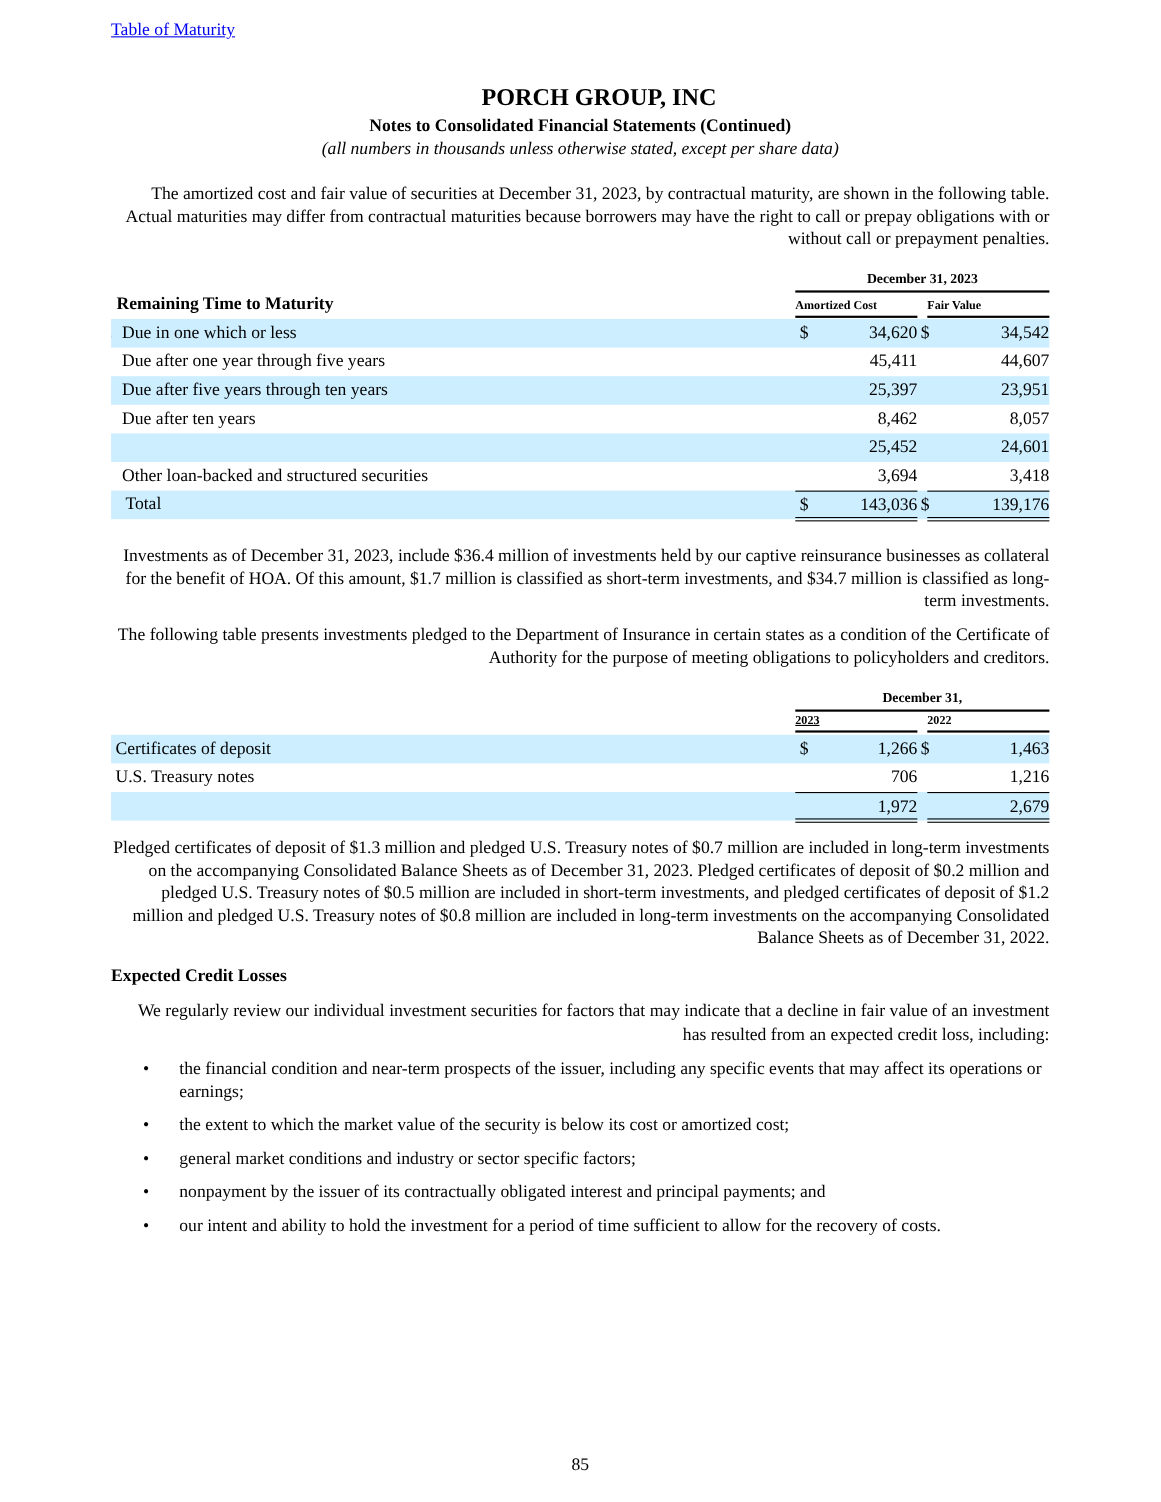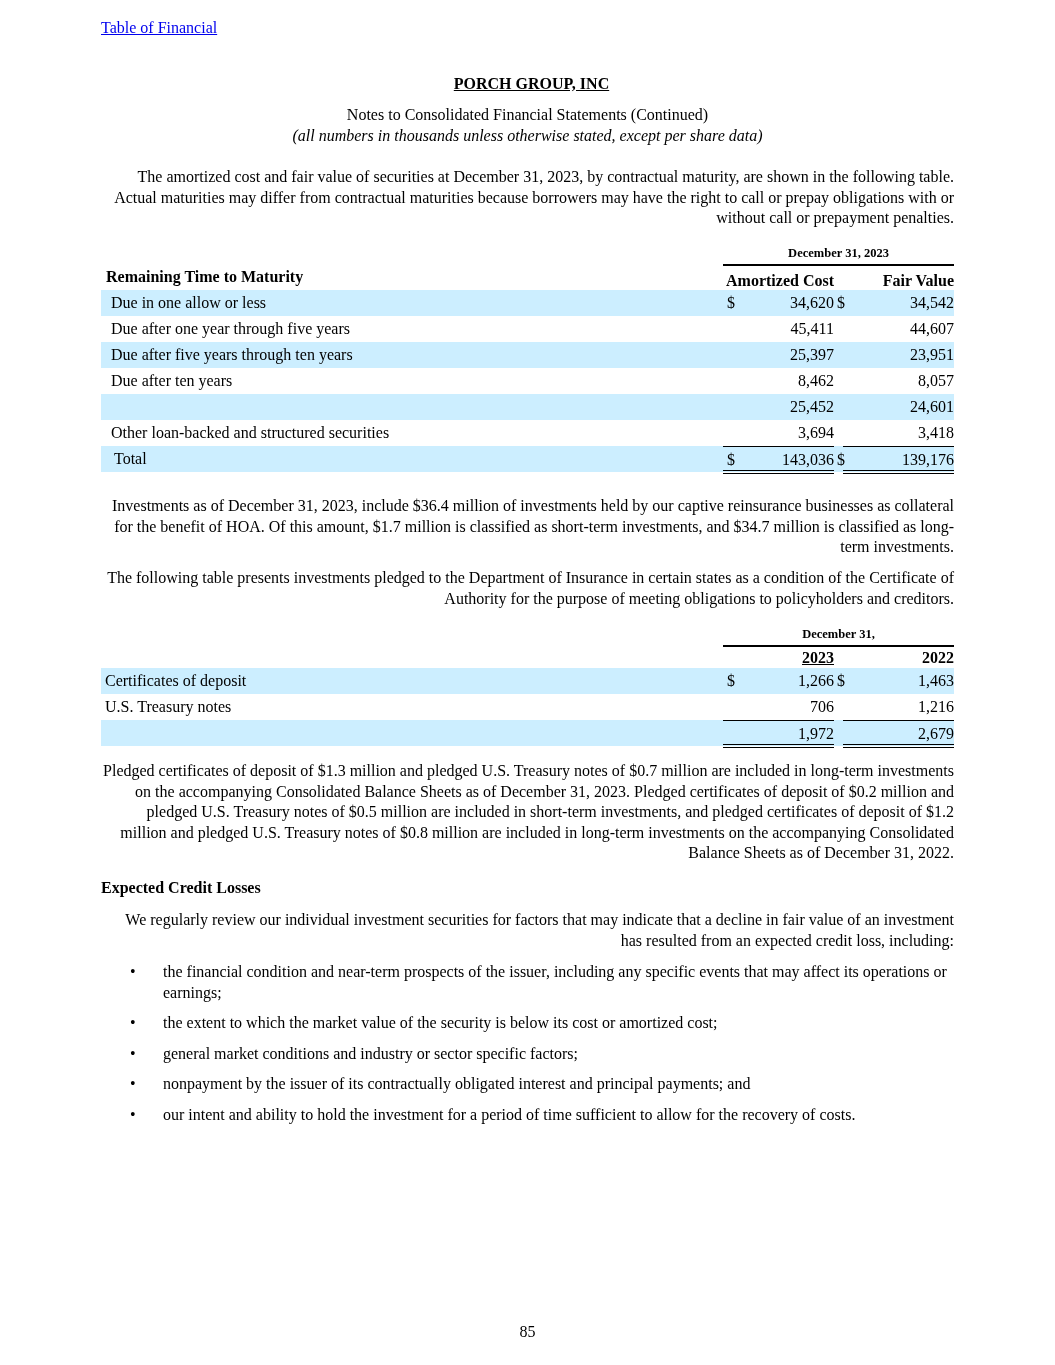--- a/index.html
+++ b/index.html
@@ -3,29 +3,29 @@
 <meta charset="utf-8">
 <style>
   html, body { margin: 0; padding: 0; background: #ffffff; }
   body {
     width: 1055px; height: 1365px; position: relative; overflow: hidden;
     font-family: "Liberation Serif", "DejaVu Serif", serif;
     color: #000; font-size: 16px;
   }
   .page { position: absolute; left: 101px; top: 0; width: 853px; }
   .toc { position: absolute; top: 19px; left: 0; color: #0000ee; text-decoration: underline; font-size: 16px; cursor: pointer; }
-  .company { position: absolute; top: 75px; left: 4px; width: 853px; text-align: center; font-weight: bold; font-size: 16px; text-decoration: underline; }
-  .notes-title { position: absolute; top: 106px; left: 0; width: 853px; text-align: center; font-weight: normal; font-size: 16px; }
+  .company { position: absolute; top: 75px; left: 17px; width: 853px; text-align: center; font-weight: bold; font-size: 22px; }
+  .notes-title { position: absolute; top: 106px; left: 0; width: 853px; text-align: center; font-weight: bold; font-size: 16px; }
   .notes-sub { position: absolute; top: 127px; left: 0; width: 853px; text-align: center; font-style: italic; font-size: 16px; }
   p.para { position: absolute; left: 0; width: 853px; margin: 0; line-height: 20.5px; font-size: 16px; text-align: right; }
 
   
   .tbl { position: absolute; left: 0; width: 853px; }
   .hdr-group { position: absolute; left: 622px; width: 231px; text-align: center; font-weight: bold; font-size: 12.5px; border-bottom: 2px solid #000; padding-bottom: 3px; }
-  .hdr-col { position: absolute; text-align: right; font-weight: bold; font-size: 16px; border-bottom: 2px solid #000; padding-bottom: 3px; }
+  .hdr-col { position: absolute; text-align: left; font-weight: bold; font-size: 11px; border-bottom: 2px solid #000; padding-bottom: 3px; }
   .hdr-left { position: absolute; left: 0; width: 617px; font-weight: bold; font-size: 16px; border-bottom: 2px solid #000; padding-left: 5px; box-sizing: border-box; padding-bottom: 19px; }
   .row { position: absolute; left: 0; width: 853px; height: 26px; }
   .row.shade { background: #cceeff; }
   .row .label { position: absolute; left: 10px; top: 4px; font-size: 16px; white-space: nowrap; }
   .row .cell { position: absolute; top: 0; height: 26px; box-sizing: border-box; }
   .row .cur { position: absolute; top: 4px; left: 4px; }
   .row .num { position: absolute; top: 4px; right: 0; text-align: right; }
   .c1 { left: 622px; width: 111px; }
   .c2 { left: 742px; width: 111px; }
   .topline { border-top: 1px solid #000; }
@@ -33,35 +33,35 @@
   .bullets { position: absolute; left: 0; width: 853px; margin: 0; padding: 0; list-style: none; }
   .bullets li { position: relative; padding-left: 62px; line-height: 20.5px; font-size: 16px; }
   .bullets li .dot { position: absolute; left: 29px; top: 0; }
   .heading { position: absolute; left: 0; font-weight: bold; font-size: 16px; }
   .pagenum { position: absolute; top: 1323px; left: 0; width: 1055px; text-align: center; font-size: 16px; }
 </style>
 </head>
 <body>
 
 <div class="page">
-  <a class="toc">Table of Financial</a>
+  <a class="toc">Table of Maturity</a>
   <div class="company">PORCH GROUP, INC</div>
   <div class="notes-title">Notes to Consolidated Financial Statements (Continued)</div>
   <div class="notes-sub">(all numbers in thousands unless otherwise stated, except per share data)</div>
 
   <p class="para" style="top:167px;">The amortized cost and fair value of securities at December 31, 2023, by contractual maturity, are shown in the following table. Actual maturities may differ from contractual maturities because borrowers may have the right to call or prepay obligations with or without call or prepayment penalties.</p>
 
   <div class="tbl" style="top:246px;">
     <div class="hdr-group" style="top:0;">December 31, 2023</div>
     <div class="hdr-left" style="top:22px;">Remaining Time to Maturity</div>
     <div class="hdr-col" style="top:26px; left:622px; width:111px;">Amortized Cost</div>
     <div class="hdr-col" style="top:26px; left:742px; width:111px;">Fair Value</div>
 
     <div class="row shade" style="top:44px;">
-      <span class="label">Due in one allow or less</span>
+      <span class="label">Due in one which or less</span>
       <div class="cell c1">
           <span class="cur">$</span>
           <span class="num">34,620</span>
         </div>
       <div class="cell c2">
           <span class="cur" style="left:-6px;">$</span>
           <span class="num">34,542</span>
         </div>
     </div>
     <div class="row" style="top:70px;">

